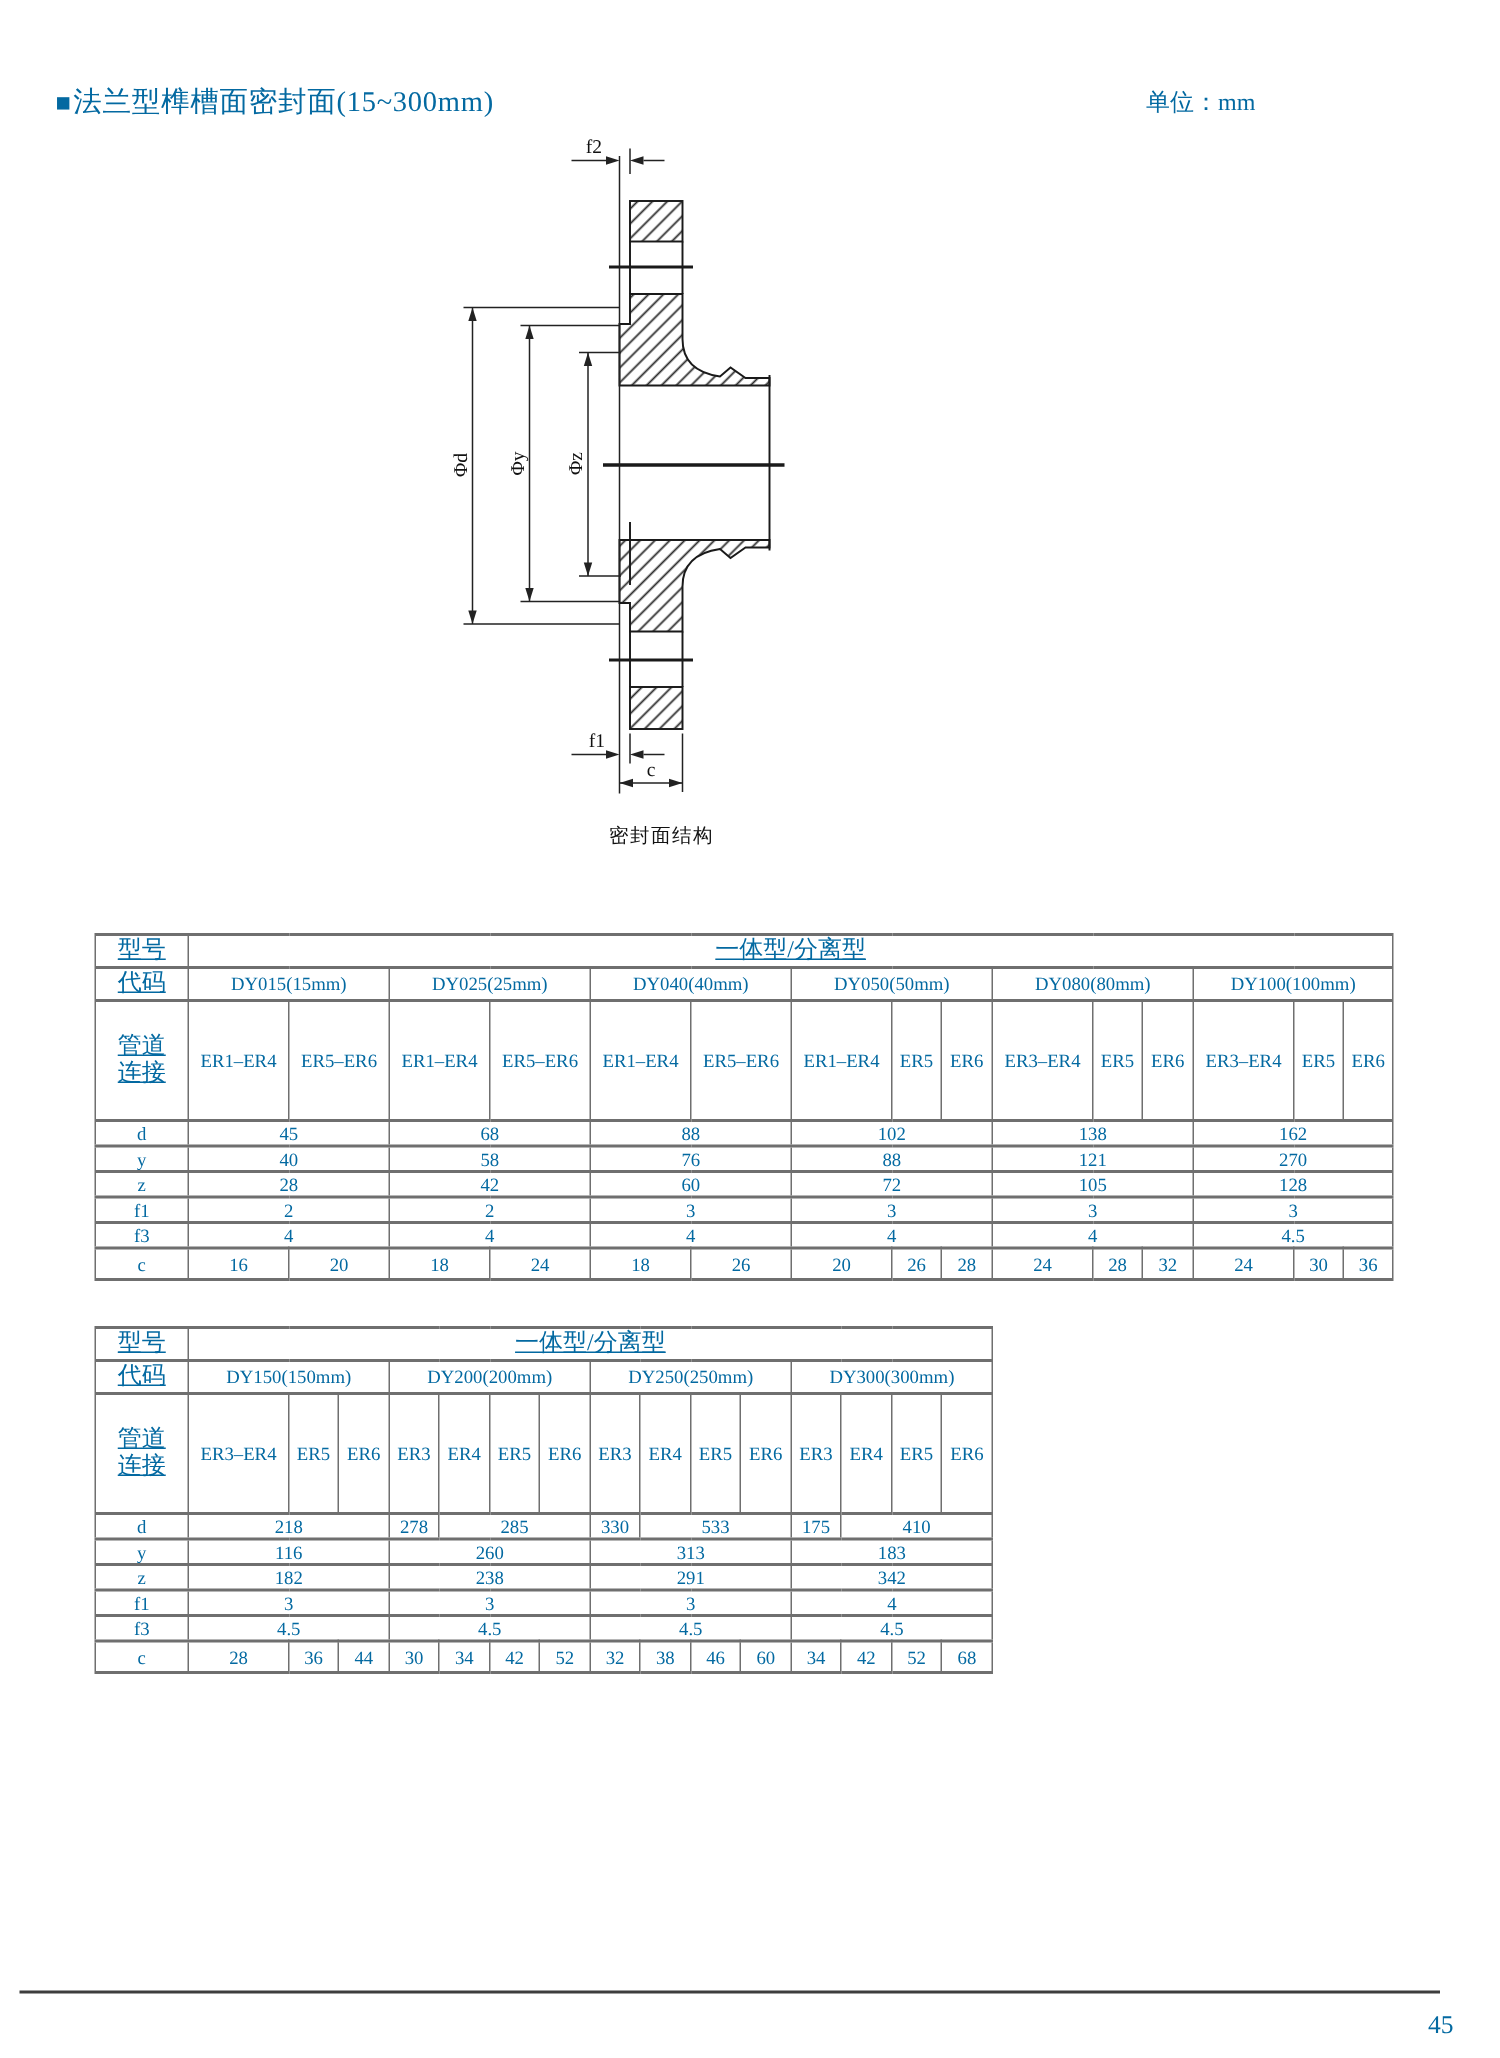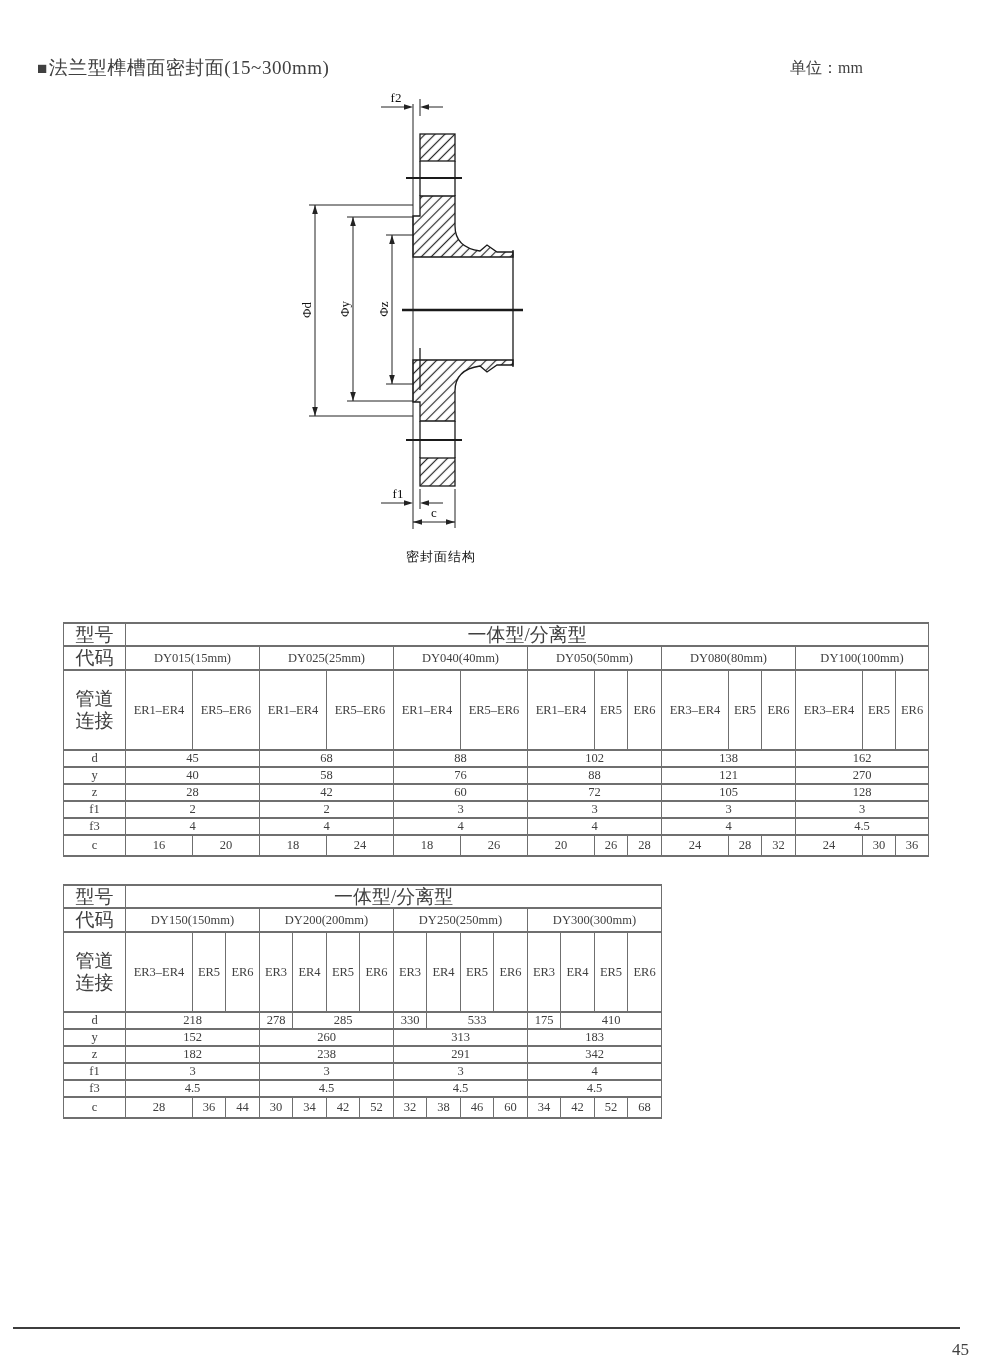--- a/index.html
+++ b/index.html
@@ -1,29 +1,29 @@
 <!DOCTYPE html>
 <html><head>
 <meta charset="utf-8">
 <style>
   html,body{margin:0;padding:0;background:#fff;}
   .sheet{position:relative;width:1000px;height:1372px;background:#ffffff;
-         font-family:"Liberation Serif","DejaVu Serif",serif;color:#404040;overflow:hidden;}
+         font-family:"Liberation Serif","DejaVu Serif",serif;color:#0369a1;overflow:hidden;}
   .title{position:absolute;left:37px;top:55px;font-size:19px;letter-spacing:.5px;white-space:nowrap;}
   .title .bullet{font-size:17px;margin-right:1px;}
-  .unit{position:absolute;left:790px;top:58px;font-size:16px;white-space:nowrap;}
+  .unit{position:absolute;left:764px;top:58px;font-size:16px;white-space:nowrap;}
   svg{position:absolute;}
   svg text{fill:#111;font-family:"Liberation Serif","DejaVu Serif",serif;font-size:13px;}
   table{position:absolute;border-collapse:collapse;table-layout:fixed;background:#fff;}
   #t1{left:63px;top:622px;width:866px;}
   #t2{left:63px;top:884px;width:598px;}
   td{border:1px solid #6f6f6f;border-top-width:2px;border-bottom-width:2px;
      text-align:center;vertical-align:middle;font-size:12.5px;padding:0;line-height:1.12;
      overflow:hidden;white-space:nowrap;}
-  td.zh{font-size:19px;}
+  td.zh{font-size:16px;text-decoration:underline;}
   tr.hrow{height:22px;} tr.pipe{height:80px;} tr.dim{height:17px;} tr.crow{height:21px;}
   .footline{position:absolute;left:13px;top:1327px;width:947px;height:2px;background:#3d3d3d;}
   .pagenum{position:absolute;left:952px;top:1340px;font-size:17px;}
 </style>
 </head>
 <body>
 
 <div class="sheet">
 
   <div class="title"><span class="bullet">■</span><span>法兰型榫槽面密封面(15~300mm)</span></div>
@@ -281,21 +281,21 @@
       <td colspan="3">218</td>
       <td>278</td>
           <td colspan="3">285</td>
       <td>330</td>
           <td colspan="3">533</td>
       <td>175</td>
           <td colspan="3">410</td>
     </tr>
     <tr class="dim">
           <td>y</td>
-          <td colspan="3">152</td>
+          <td colspan="3">116</td>
           <td colspan="4">260</td>
           <td colspan="4">313</td>
           <td colspan="4">183</td>
         </tr>
     <tr class="dim">
           <td>z</td>
           <td colspan="3">182</td>
           <td colspan="4">238</td>
           <td colspan="4">291</td>
           <td colspan="4">342</td>

